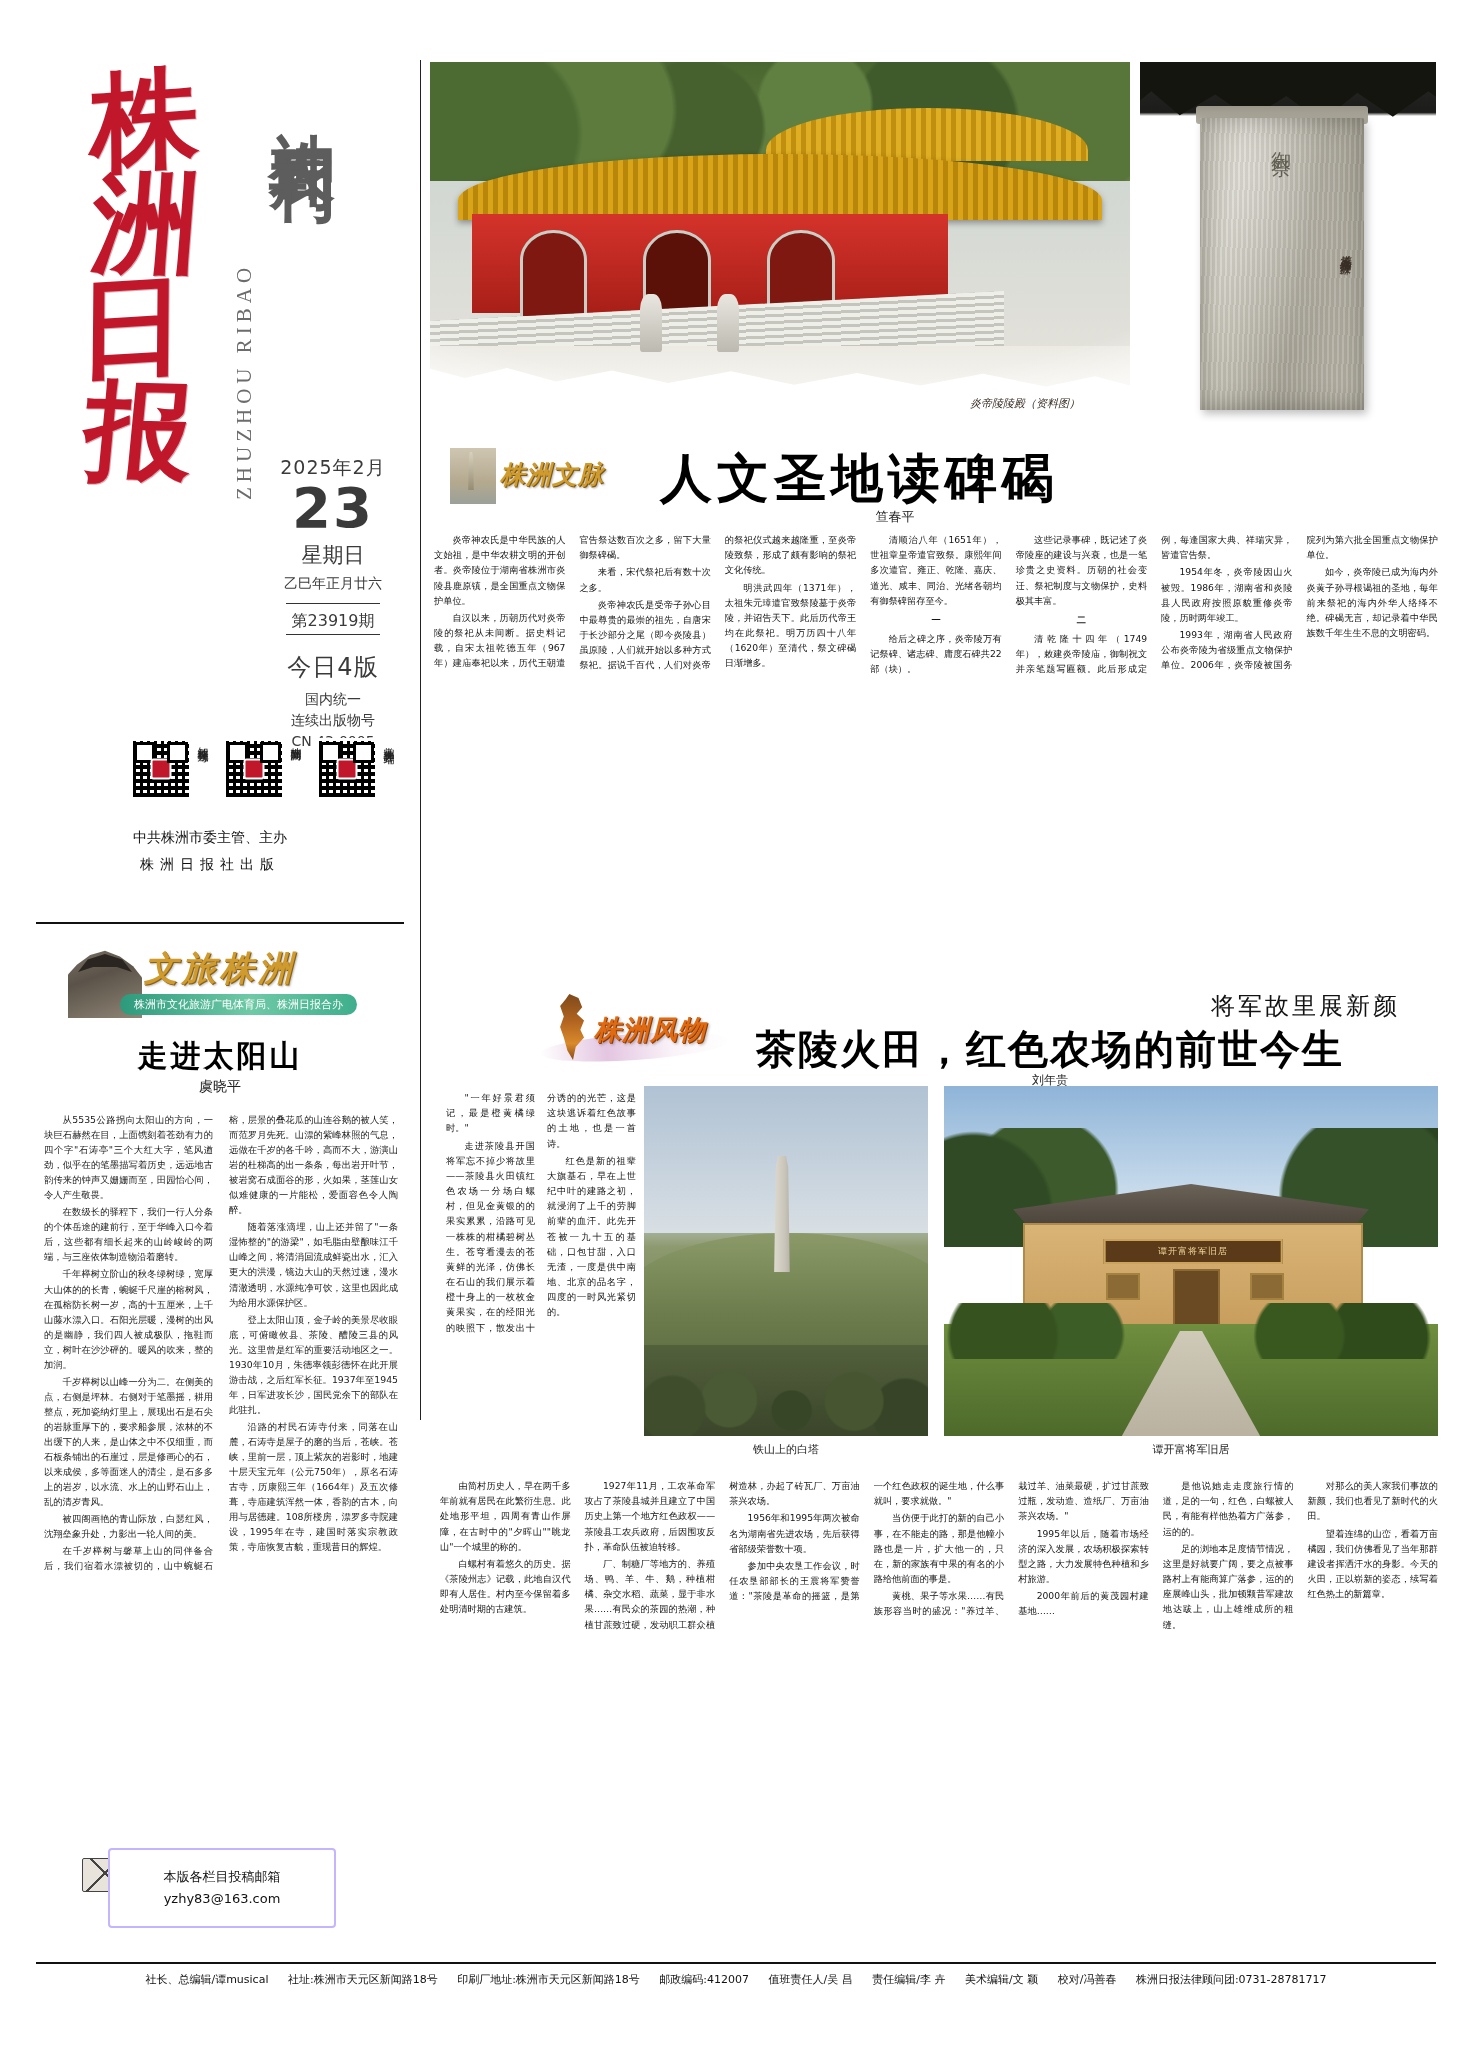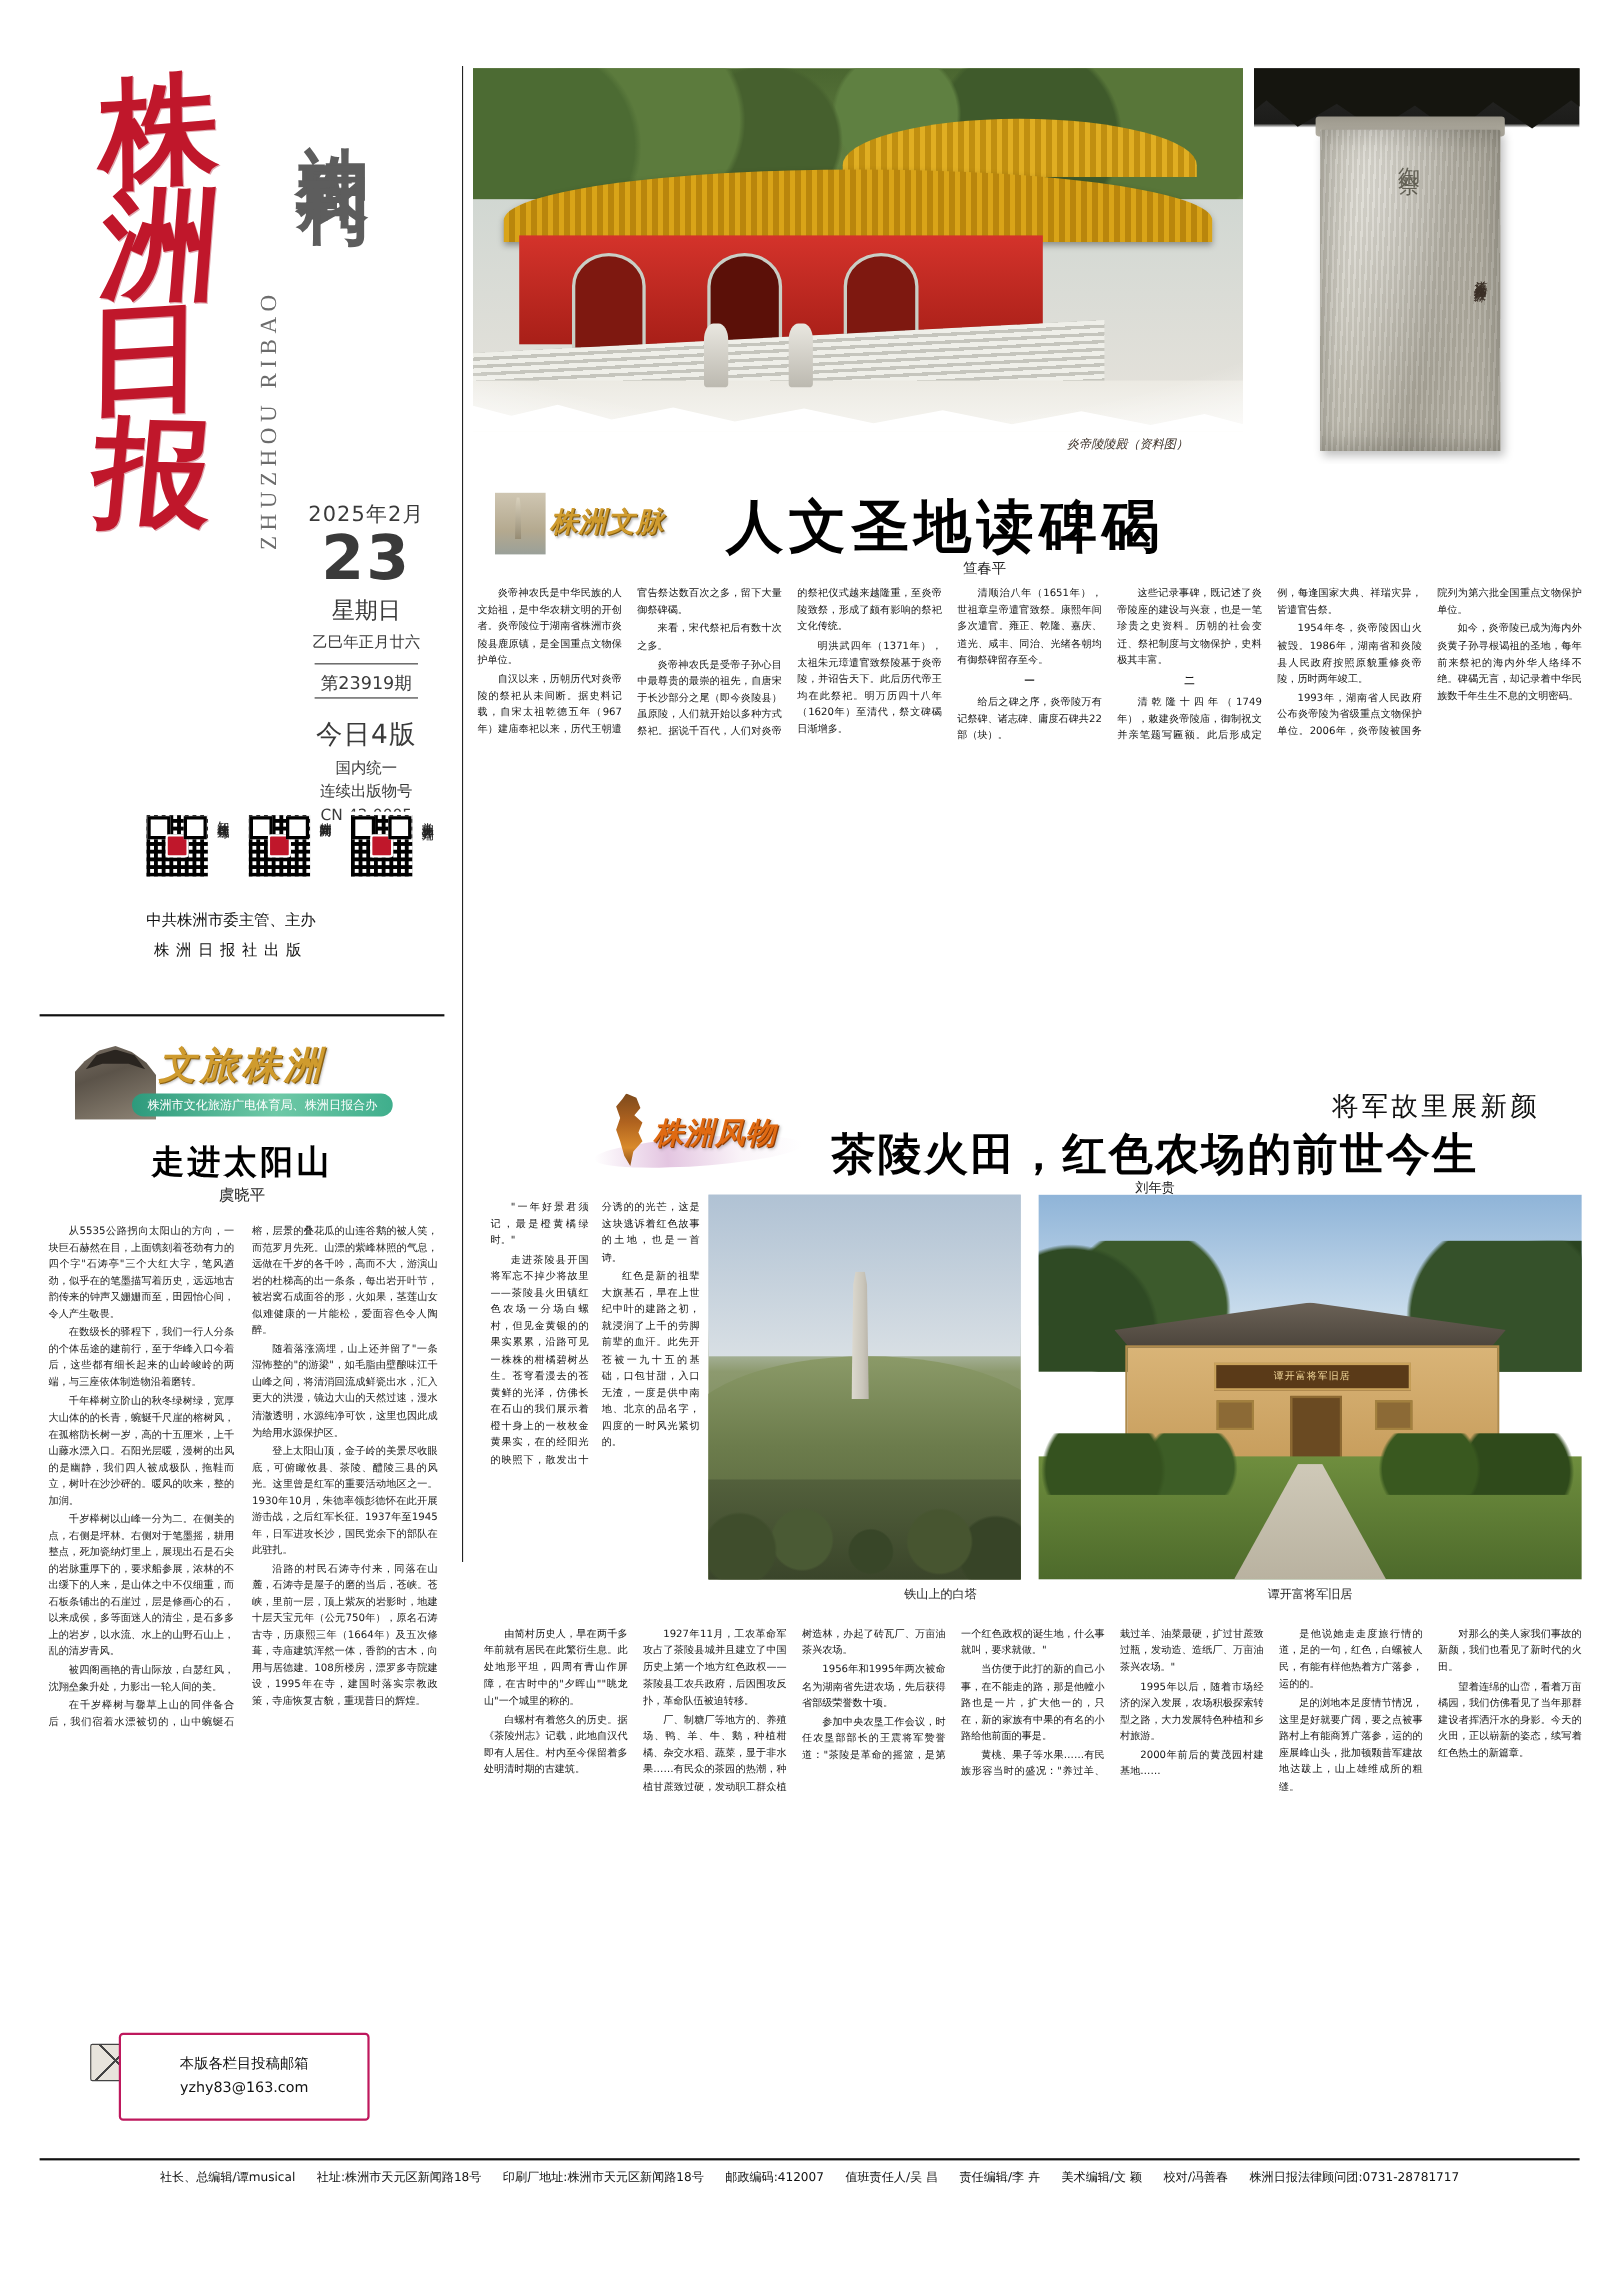--- a/index.html
+++ b/index.html
@@ -241,21 +241,21 @@
     text-align: justify;
     color: #1a1a1a;
     overflow: hidden;
   }
   .left-body p { margin: 0 0 2px 0; text-indent: 2em; }
 
   .mail-box {
     position: absolute;
     left: 108px; top: 1848px;
     width: 224px; height: 76px;
-    border: 2px solid #be185d;
+    border: 2px solid #c4b5fd;
     border-radius: 4px;
     background: #fff;
     display: flex;
     flex-direction: column;
     align-items: center;
     justify-content: center;
     font-family: "DejaVu Sans", sans-serif;
     font-size: 13px;
     line-height: 1.7;
     color: #111;
@@ -583,23 +583,23 @@
     background:
       radial-gradient(circle at 10% 70%, #3f4d2c 0 12%, transparent 13%),
       radial-gradient(circle at 30% 60%, #4a5a34 0 13%, transparent 14%),
       radial-gradient(circle at 52% 72%, #384628 0 12%, transparent 13%),
       radial-gradient(circle at 74% 62%, #475530 0 13%, transparent 14%),
       radial-gradient(circle at 92% 74%, #374427 0 12%, transparent 13%),
       linear-gradient(180deg,#53603c,#3a452a);
   }
   .cap-pagoda {
     position: absolute;
-    left: 604px; top: 1442px;
+    left: 644px; top: 1442px;
     width: 284px;
-    text-align: right;
+    text-align: center;
     font-family: Liberation Serif, serif;
     font-size: 11px;
     color: #222;
   }
 
   .photo-house {
     position: absolute;
     left: 944px; top: 1086px;
     width: 494px; height: 350px;
     overflow: hidden;

